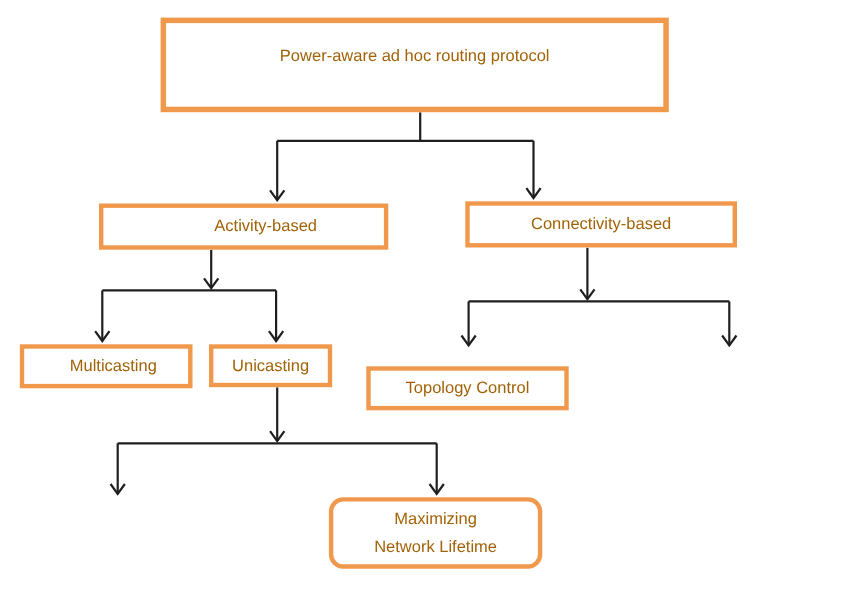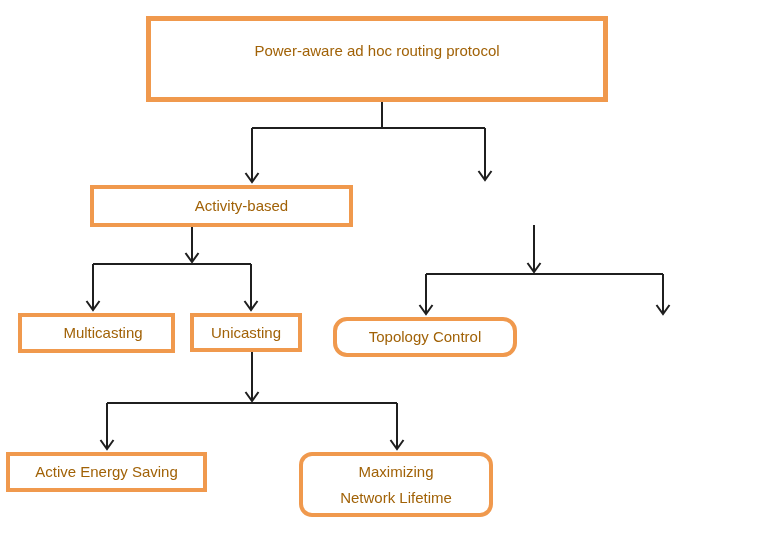--- a/index.html
+++ b/index.html
@@ -41,21 +41,21 @@
     border-width: 5px;
     align-items: flex-start;
     padding-top: 17px;
   }
   
   .n-root        { left: 146px; top: 16px;  width: 462px; height: 86px; }
   .n-activity    { left: 90px;  top: 185px; width: 263px; height: 42px; padding-left: 40px; }
   .n-connectivity{ left: 423px; top: 183px; width: 247px; height: 42px; }
   .n-multicast   { left: 18px;  top: 313px; width: 157px; height: 40px; padding-left: 13px; }
   .n-unicast     { left: 190px; top: 313px; width: 112px; height: 39px; }
-  .n-topology    { left: 333px; top: 317px; width: 184px; height: 40px; border-radius: 14px; }
+  .n-topology    { left: 333px; top: 333px; width: 184px; height: 40px; }
   .n-passive     { left: 548px; top: 318px; width: 192px; height: 67px; }
   .n-active      { left: 6px;   top: 452px; width: 201px; height: 40px; }
   .n-maximizing  { left: 299px; top: 452px; width: 194px; height: 65px; border-radius: 13px; }
 </style>
 </head>
 <body>
 
 <div class="canvas">
 
   <svg class="connectors" width="772" height="549" viewBox="0 0 772 549" fill="none" stroke="#1f1f1f" stroke-width="2">
@@ -97,26 +97,26 @@
       <polyline points="419.5,305 426,314 432.5,305"></polyline>
       <path d="M663,274 L663,314"></path>
       <polyline points="656.5,305 663,314 669.5,305"></polyline>
     </g>
   </svg>
 
   <div class="node root n-root">Power-aware ad hoc routing protocol</div>
 
   <div class="node n-activity">Activity-based</div>
 
+  <div class="node n-connectivity">Connectivity-based</div>
 
   <div class="node n-multicast">Multicasting</div>
 
   <div class="node n-unicast">Unicasting</div>
 
   <div class="node n-topology">Topology Control</div>
 
 
-  <div class="node n-active">Active Energy Saving</div>
 
   <div class="node n-maximizing">Maximizing
 Network Lifetime</div>
 
 </div>
 
 </body></html>

